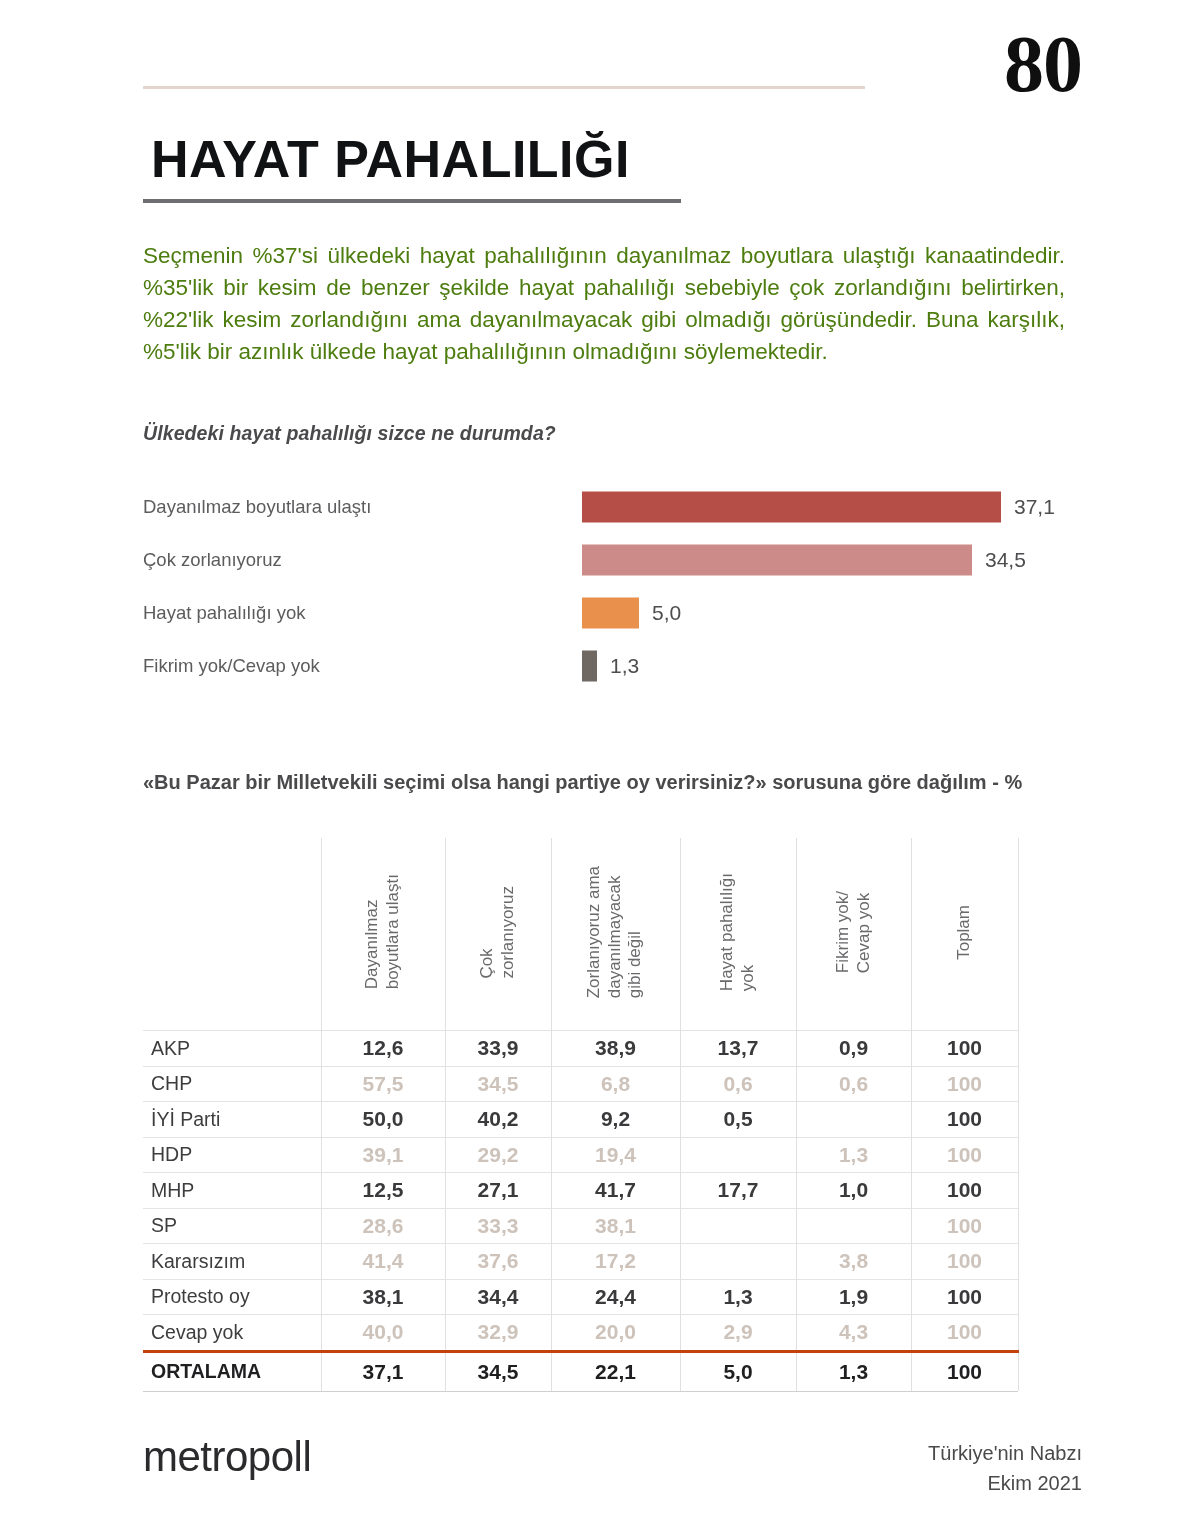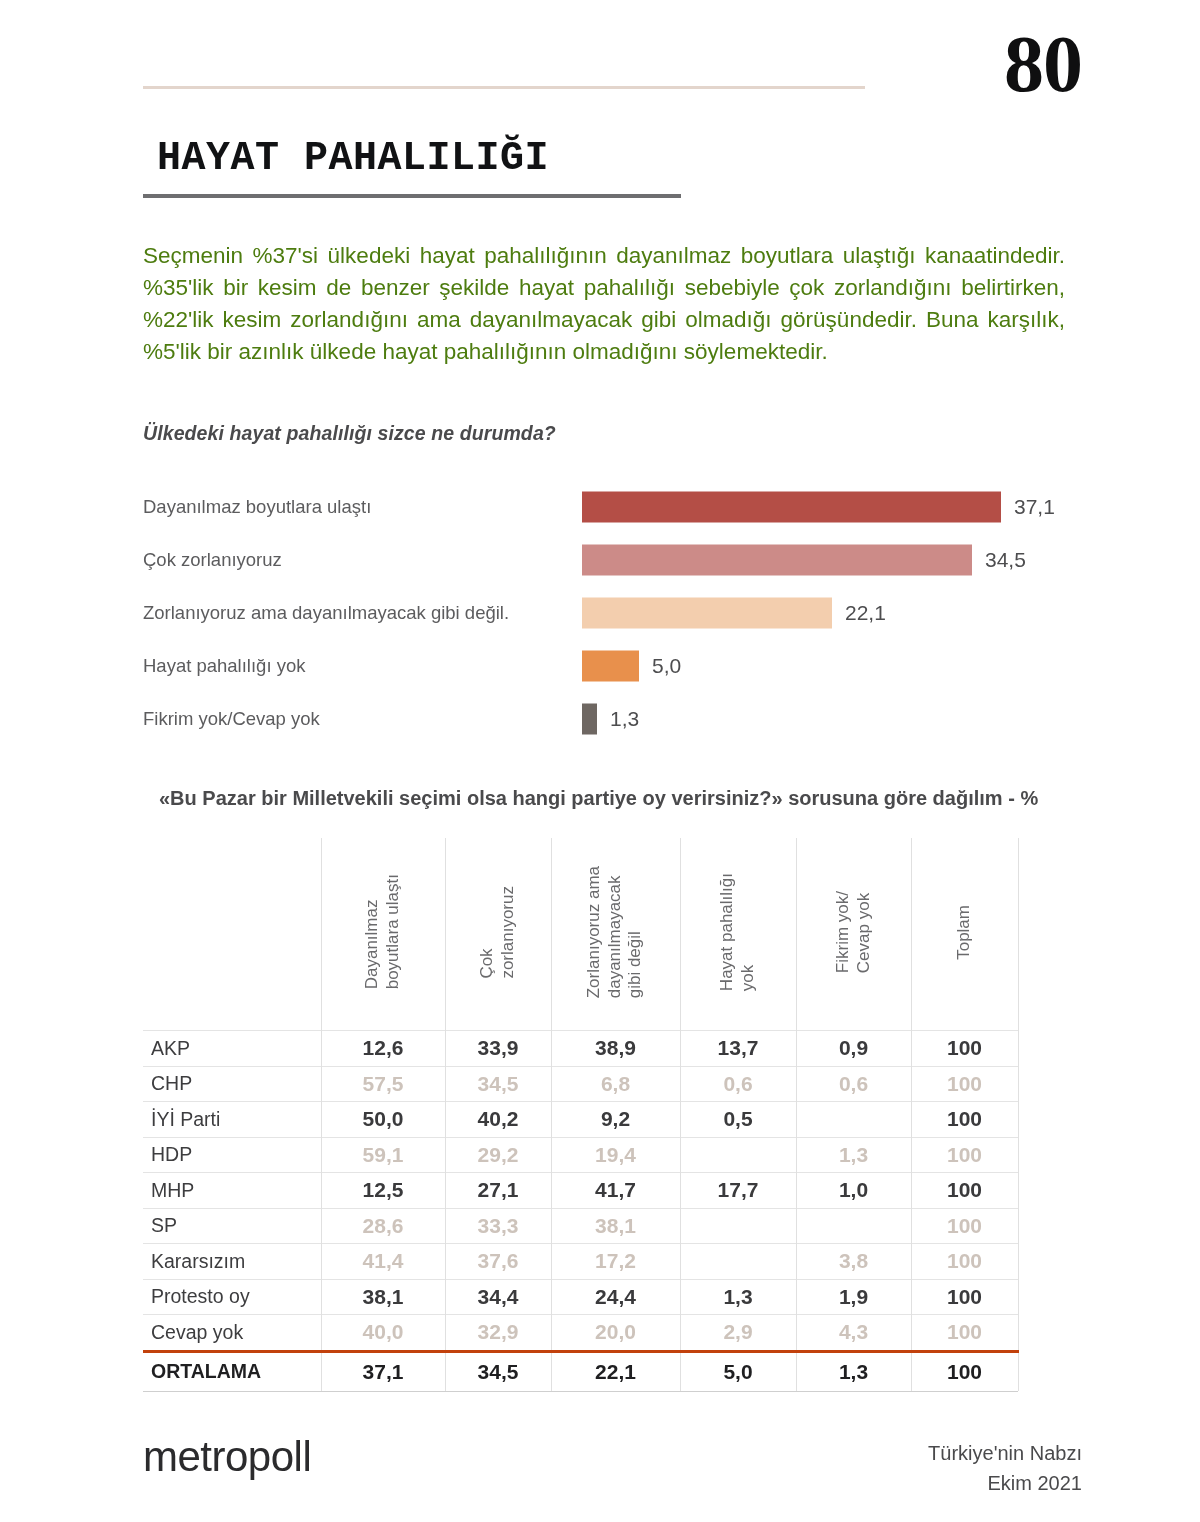--- a/index.html
+++ b/index.html
@@ -49,27 +49,27 @@
   }
 
   
   .title-block {
     position: absolute;
     left: 143px;
     top: 124px;
     width: 540px;
   }
   .page-title {
-    font-family: Liberation Mono, monospace;
-    font-size: 40px;
+    font-family: Liberation Sans, sans-serif;
+    font-size: 52px;
     font-weight: 700;
     line-height: 1.05;
     color: #111214;
     letter-spacing: 0.5px;
-    margin: 14px;
+    margin: 8px;
     white-space: nowrap;
   }
   .title-rule {
     margin-top: 12px;
     width: 538px;
     height: 4px;
     background: #6e6e70;
   }
 
   
@@ -142,21 +142,21 @@
   
   .table-question {
     position: absolute;
     left: 143px;
     top: 768px;
     width: 905px;
     font-size: 20px;
     font-weight: 700;
     color: #4a4a4c;
     line-height: 1.45;
-    margin: 16px;
+    margin: 0;
   }
 
   
   .table-wrap {
     position: absolute;
     left: 143px;
     top: 838px;
     width: 875px;
   }
   table.poll {
@@ -294,27 +294,20 @@
       <div class="bar-track">
         <span class="bar-fill" style="width:419px;background:#b44e46;"></span>
         <span class="bar-value">37,1</span>
       </div>
     </div>
     <div class="bar-row">
       <div class="bar-label">Çok zorlanıyoruz</div>
       <div class="bar-track">
         <span class="bar-fill" style="width:390px;background:#cc8b88;"></span>
         <span class="bar-value">34,5</span>
-      </div>
-    </div>
-    <div class="bar-row">
-      <div class="bar-label">Zorlanıyoruz ama dayanılmayacak gibi değil.</div>
-      <div class="bar-track">
-        <span class="bar-fill" style="width:250px;background:#f3ceae;"></span>
-        <span class="bar-value">22,1</span>
       </div>
     </div>
     <div class="bar-row">
       <div class="bar-label">Hayat pahalılığı yok</div>
       <div class="bar-track">
         <span class="bar-fill" style="width:57px;background:#e8904c;"></span>
         <span class="bar-value">5,0</span>
       </div>
     </div>
     <div class="bar-row">
@@ -391,21 +384,21 @@
           <td class="party-cell">İYİ Parti</td>
           <td>50,0</td>
           <td>40,2</td>
           <td>9,2</td>
           <td>0,5</td>
           <td></td>
           <td>100</td>
         </tr>
         <tr class="row-light">
           <td class="party-cell">HDP</td>
-          <td>59,1</td>
+          <td>39,1</td>
           <td>29,2</td>
           <td>19,4</td>
           <td></td>
           <td>1,3</td>
           <td>100</td>
         </tr>
         <tr class="row-dark">
           <td class="party-cell">MHP</td>
           <td>12,5</td>
           <td>27,1</td>

